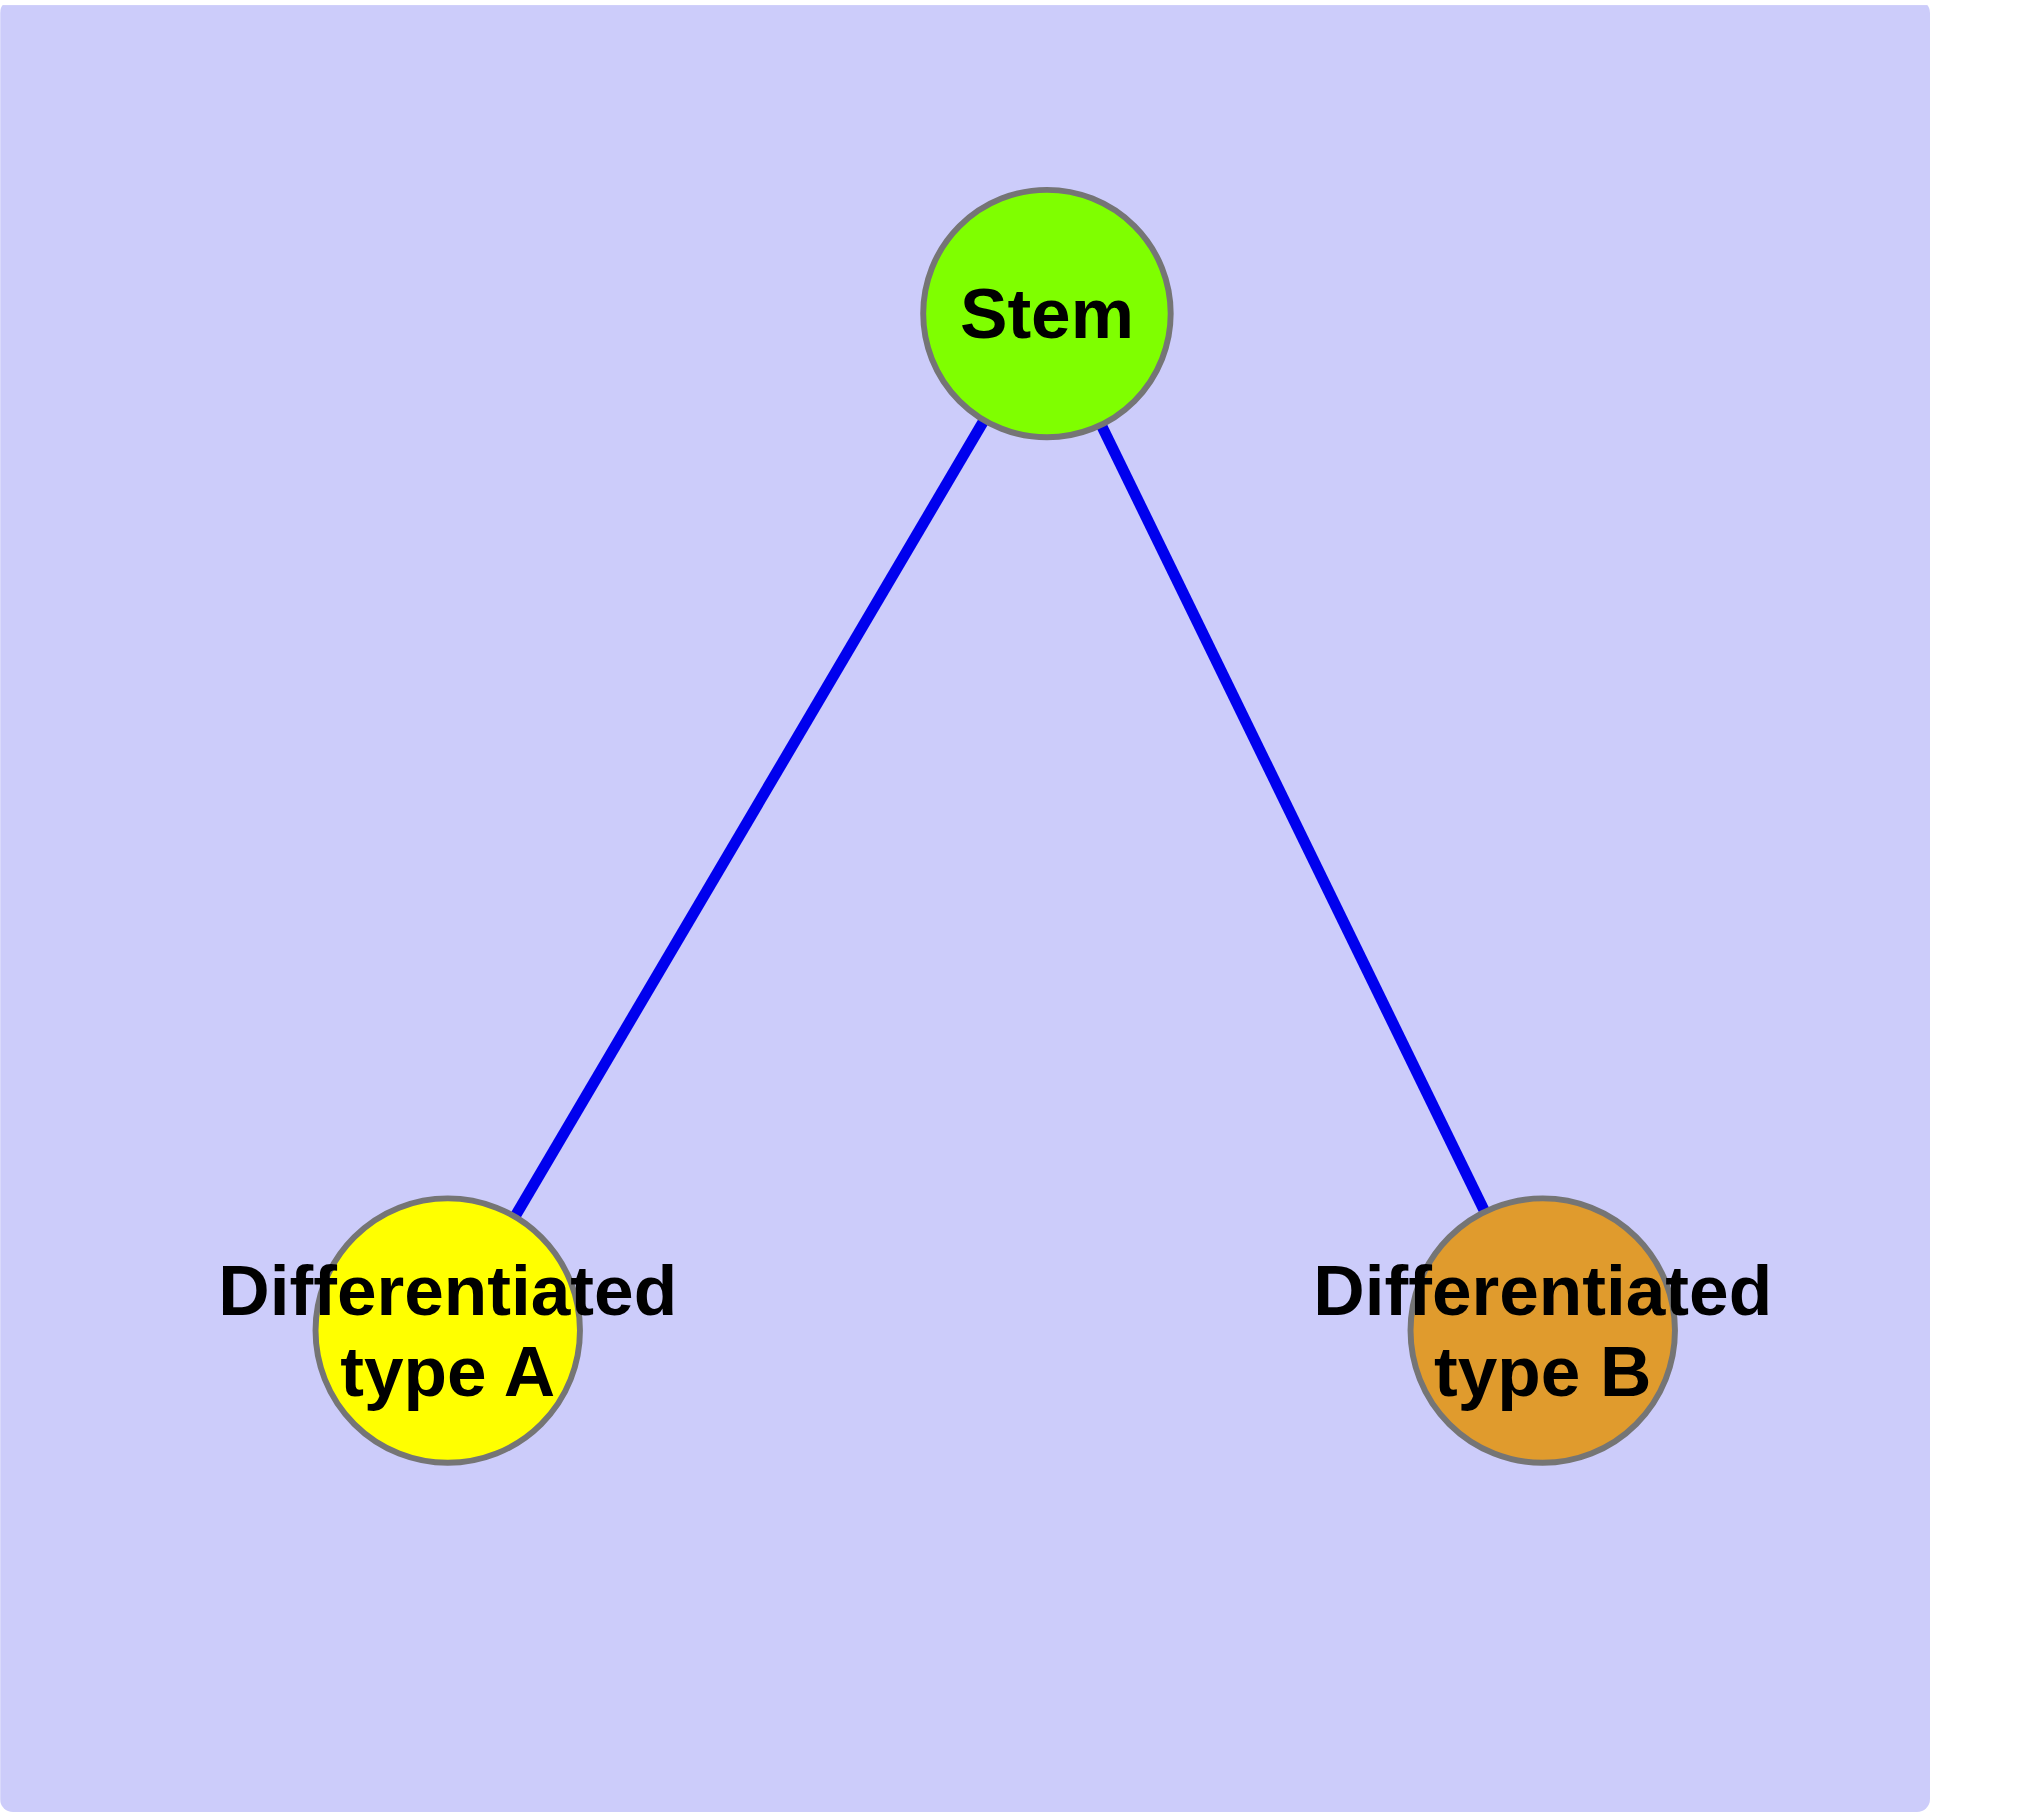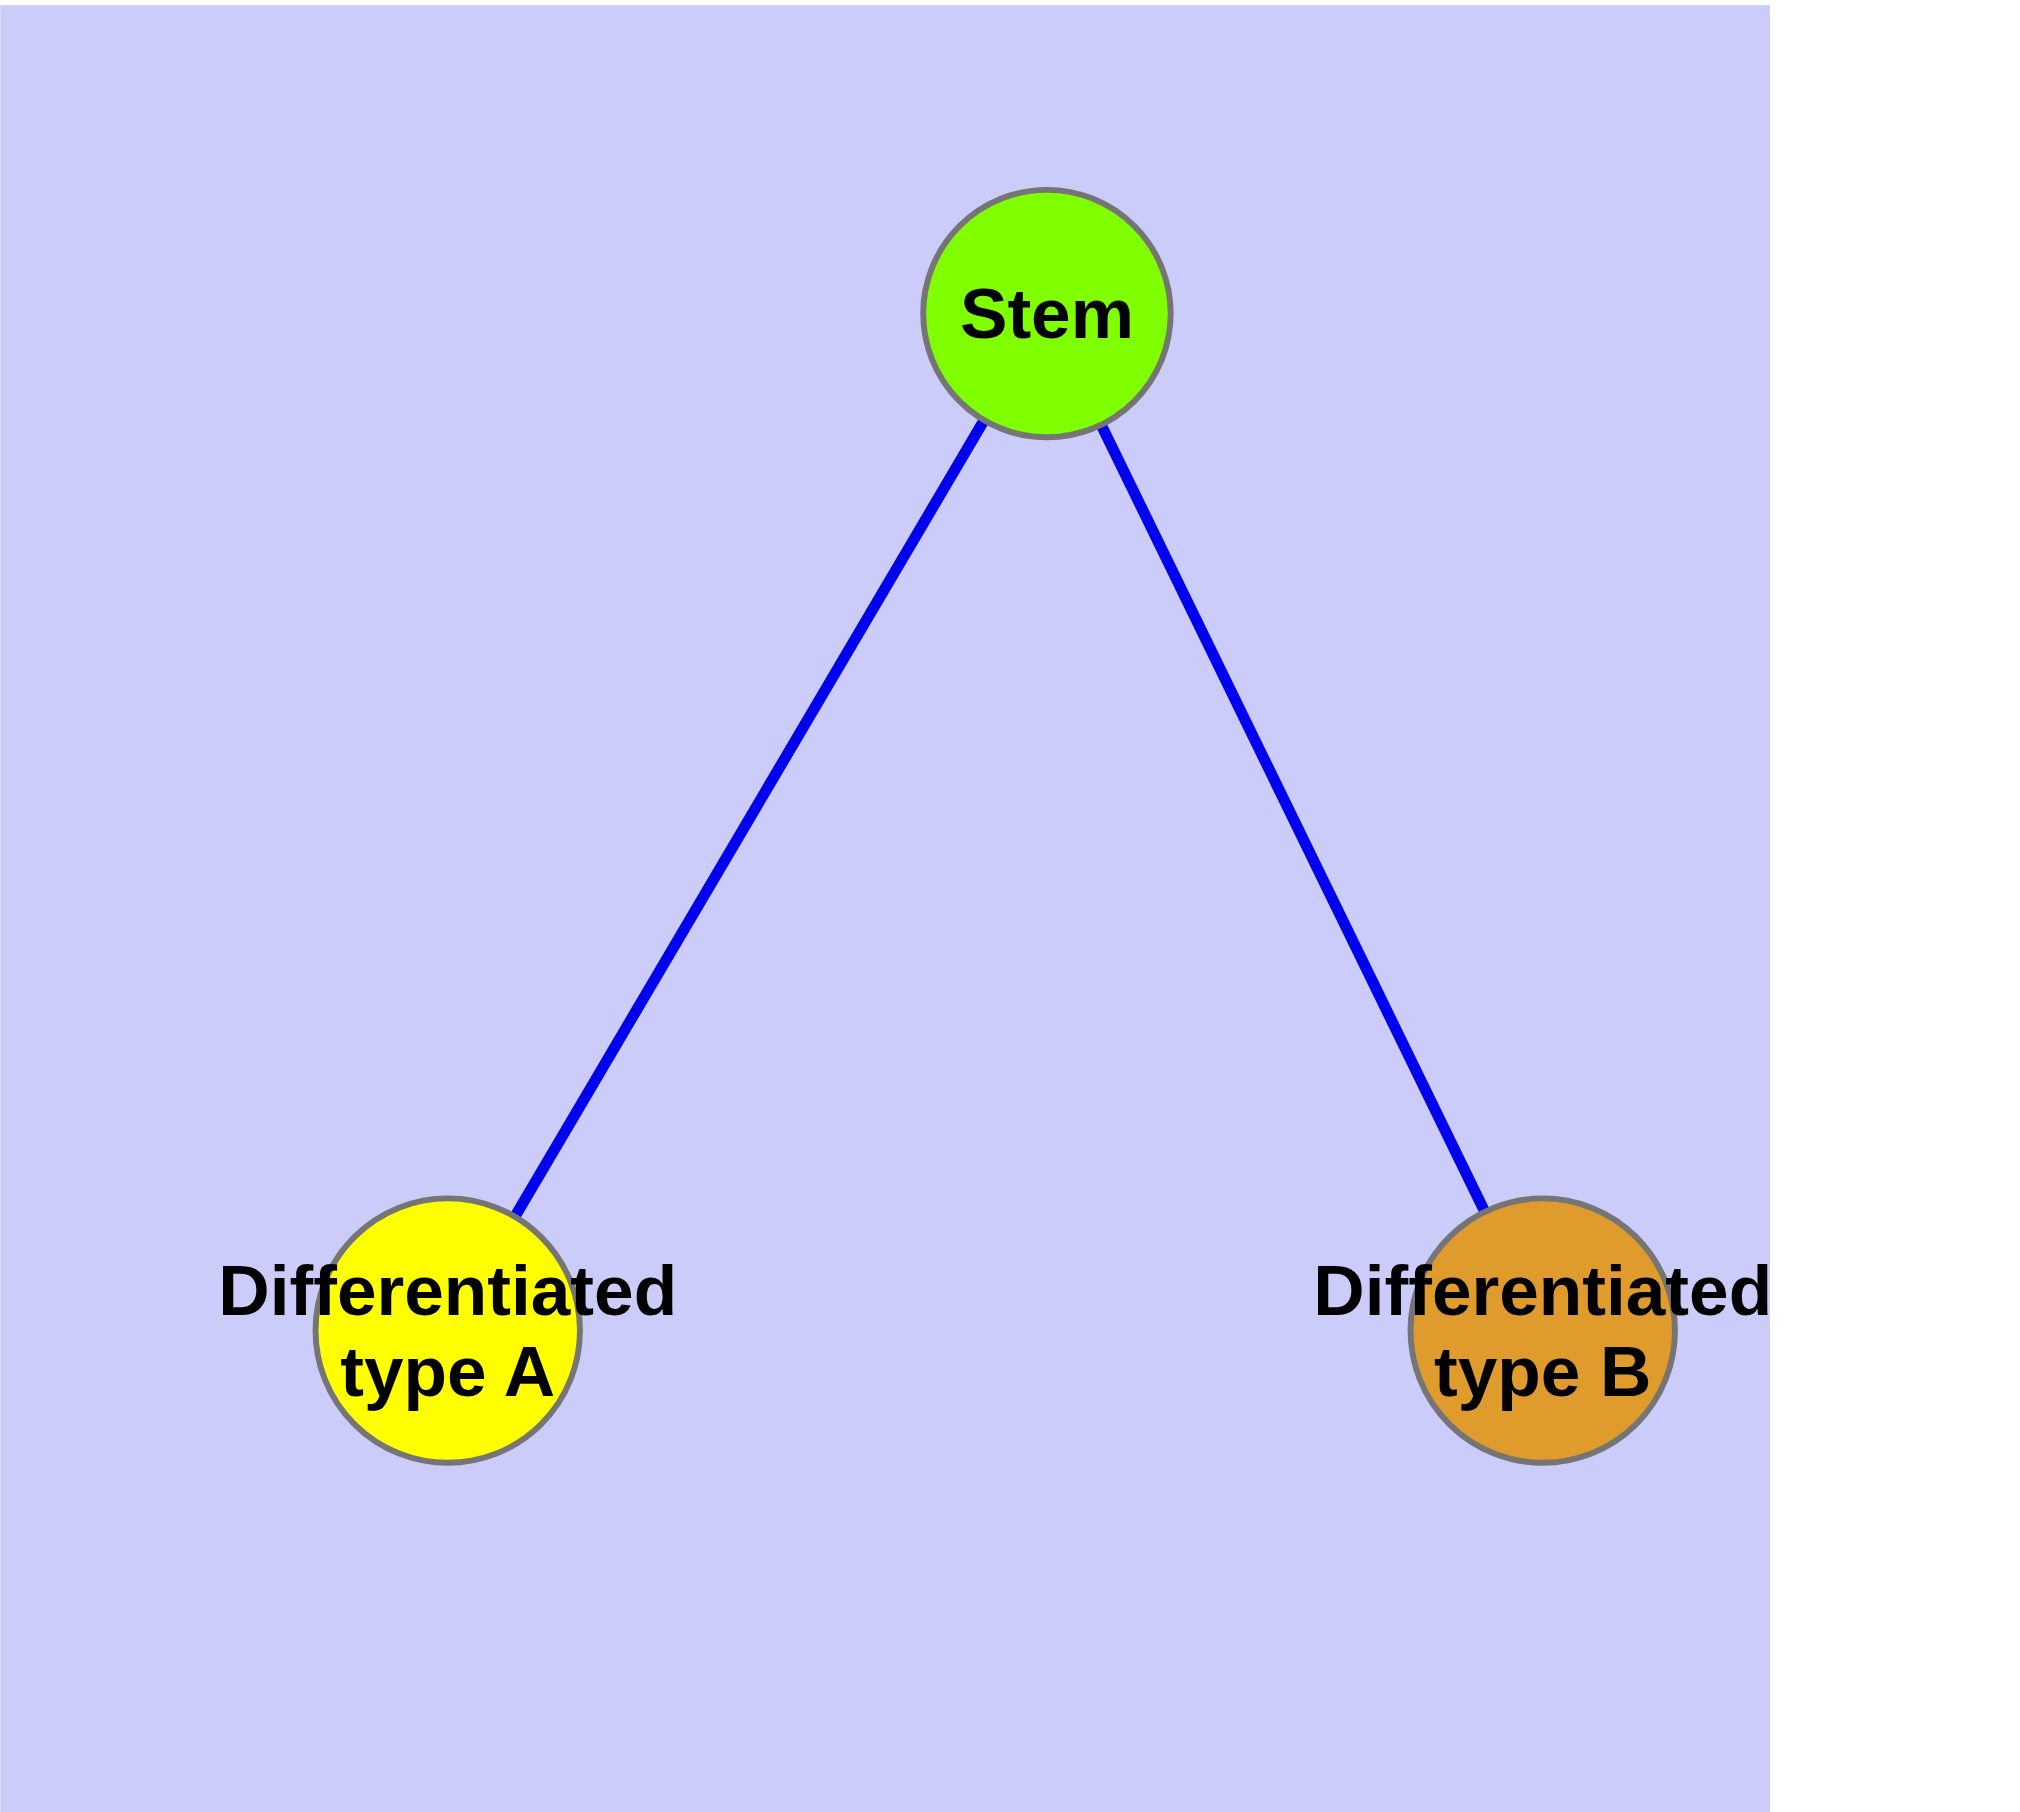--- a/index.html
+++ b/index.html
@@ -28,21 +28,21 @@
   .node-label {
     font-family: "Liberation Sans", sans-serif;
     font-weight: bold;
     fill: #000000;
     paint-order: normal;
   }
 </style>
 </head>
 <body>
 
-<div id="canvas-wrap" style="width: 1770px; height: 1812px;">
+<div id="canvas-wrap" style="width: 1930px; height: 1812px; border-radius: 13px;">
   <svg id="graph-svg" viewBox="0 0 2384 2138" xmlns="http://www.w3.org/2000/svg" style="width: 2021px; height: 1812px;">
 
     <rect x="0" y="0" width="2384" height="2138" fill="#ffffff"></rect>
     <rect id="bg-rect" x="0" y="6" width="2384" height="2132" fill="#ccccfa"></rect>
 
     <g id="edges-layer">
       <line id="edge-0" x1="1235" y1="370" x2="528" y2="1570" stroke="#0000ee" stroke-width="13" stroke-linecap="butt"></line>
       <line id="edge-1" x1="1235" y1="370" x2="1820" y2="1570" stroke="#0000ee" stroke-width="13" stroke-linecap="butt"></line>
     </g>
 

